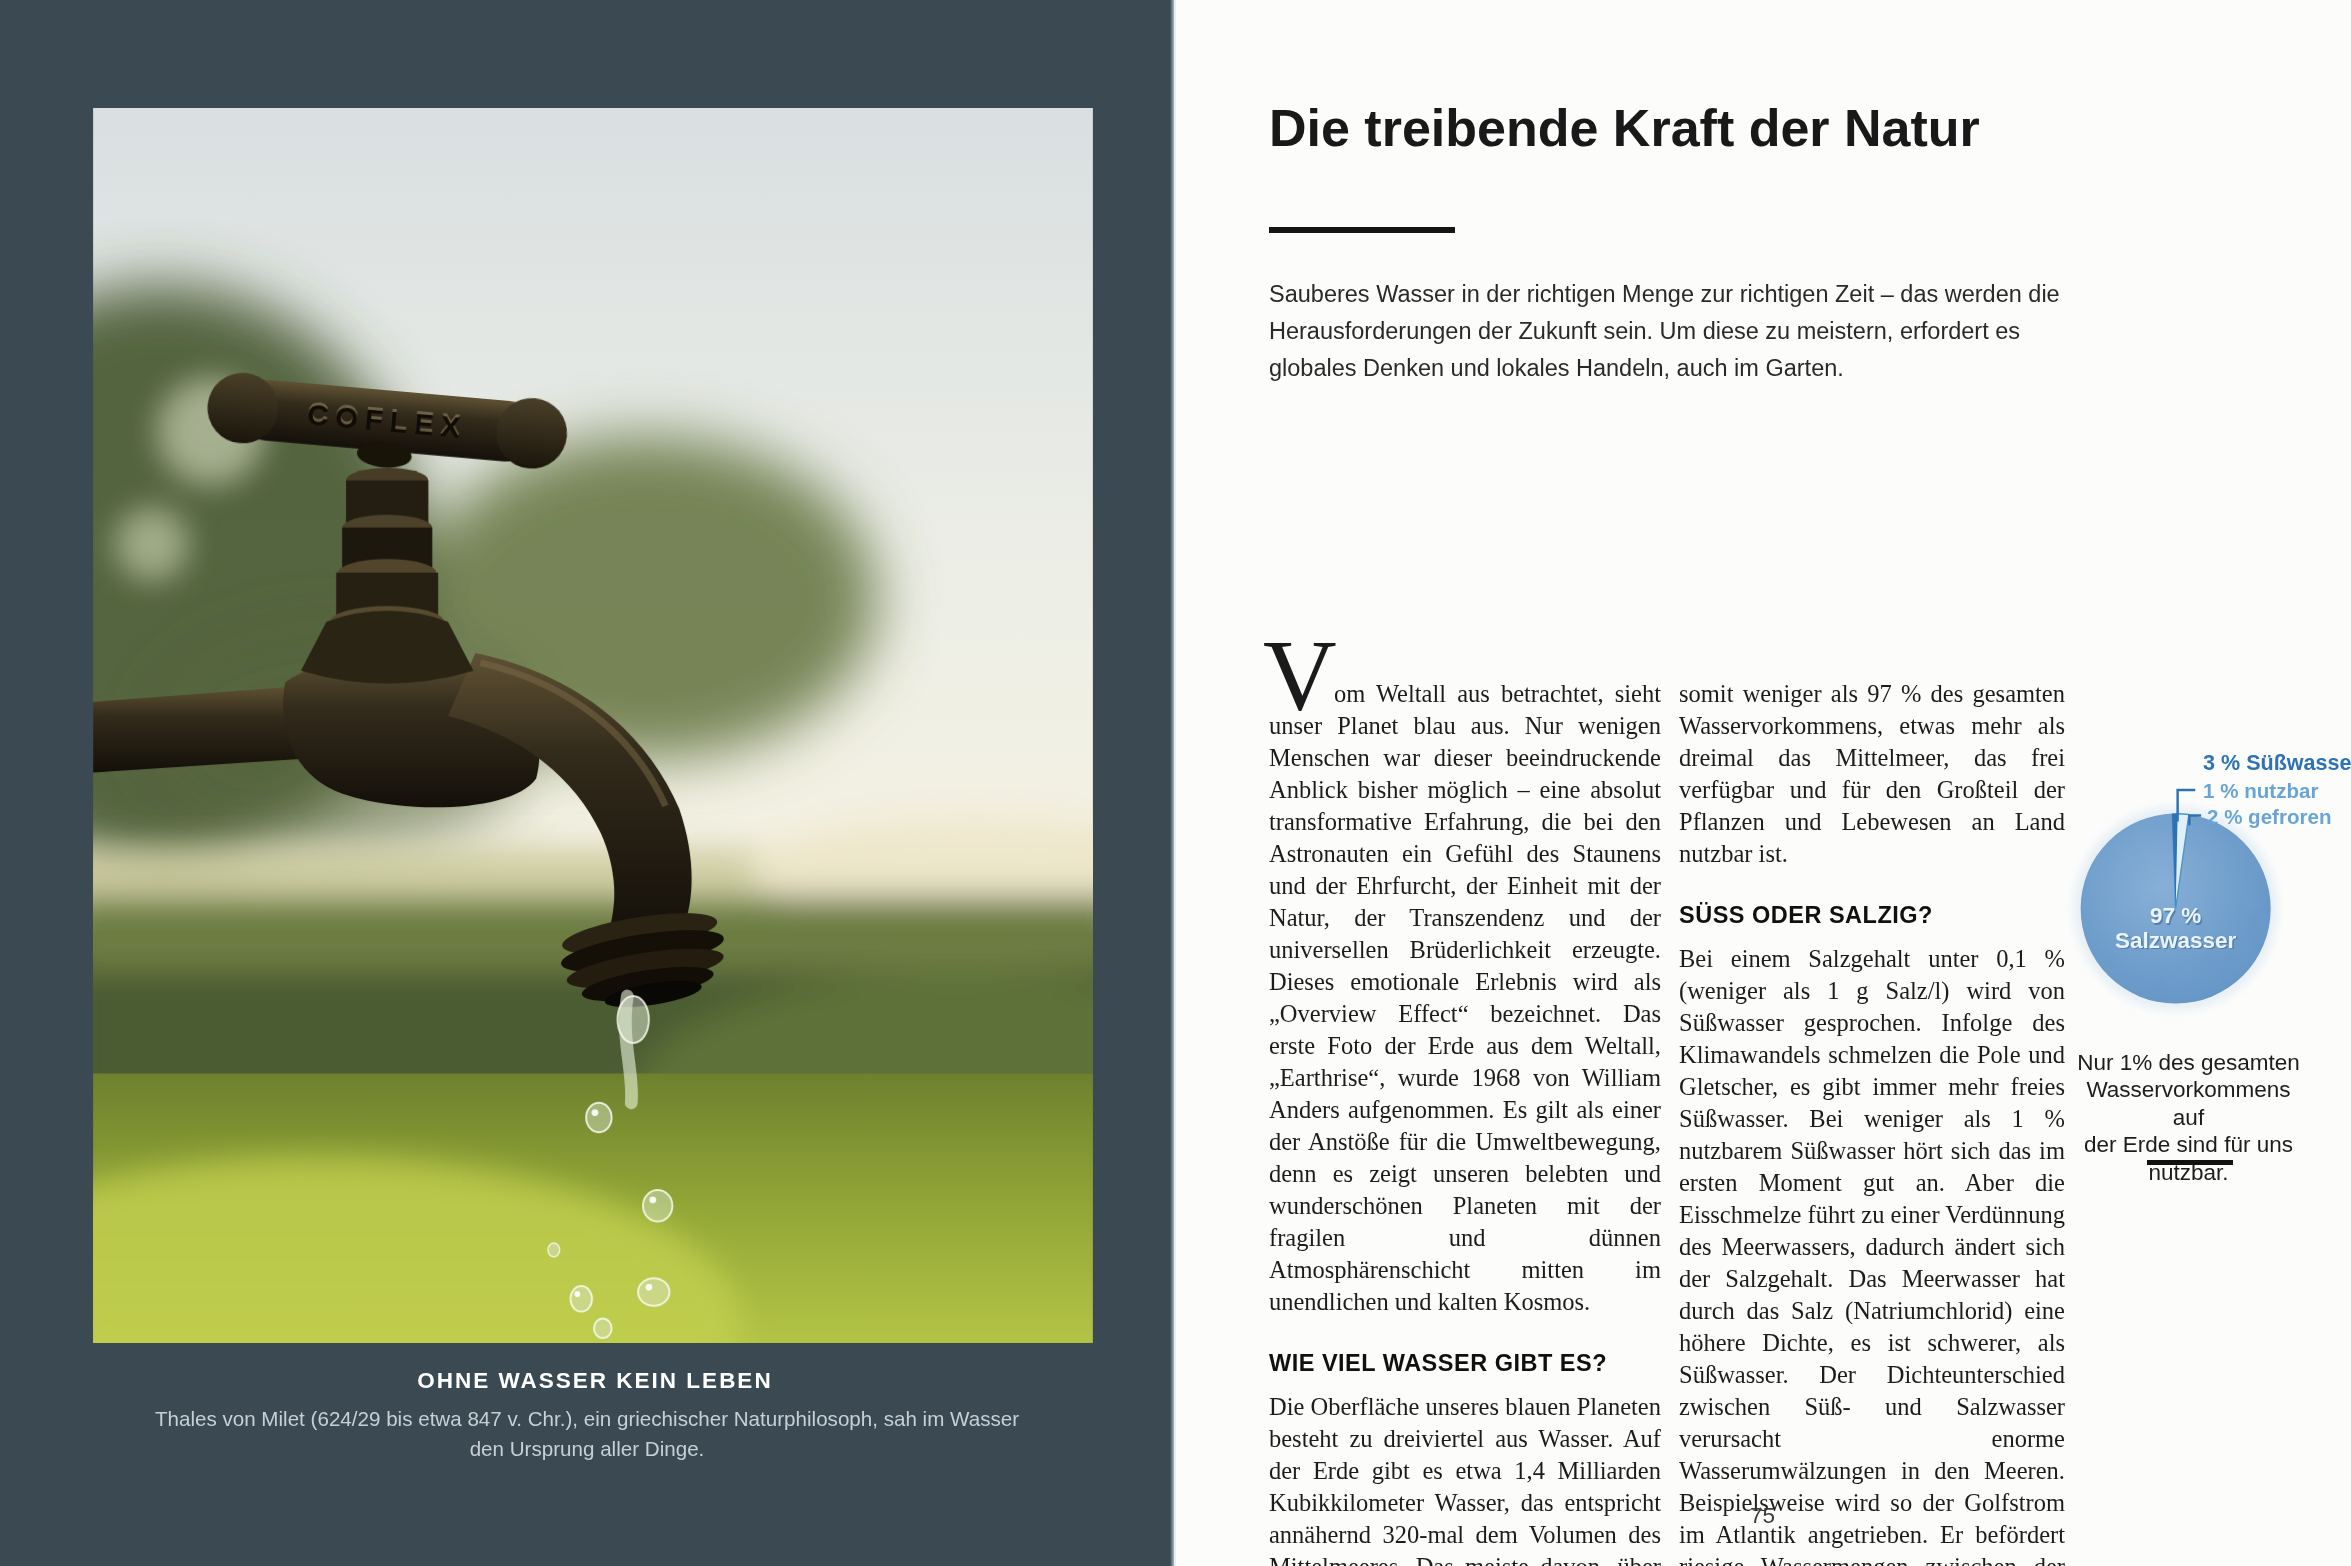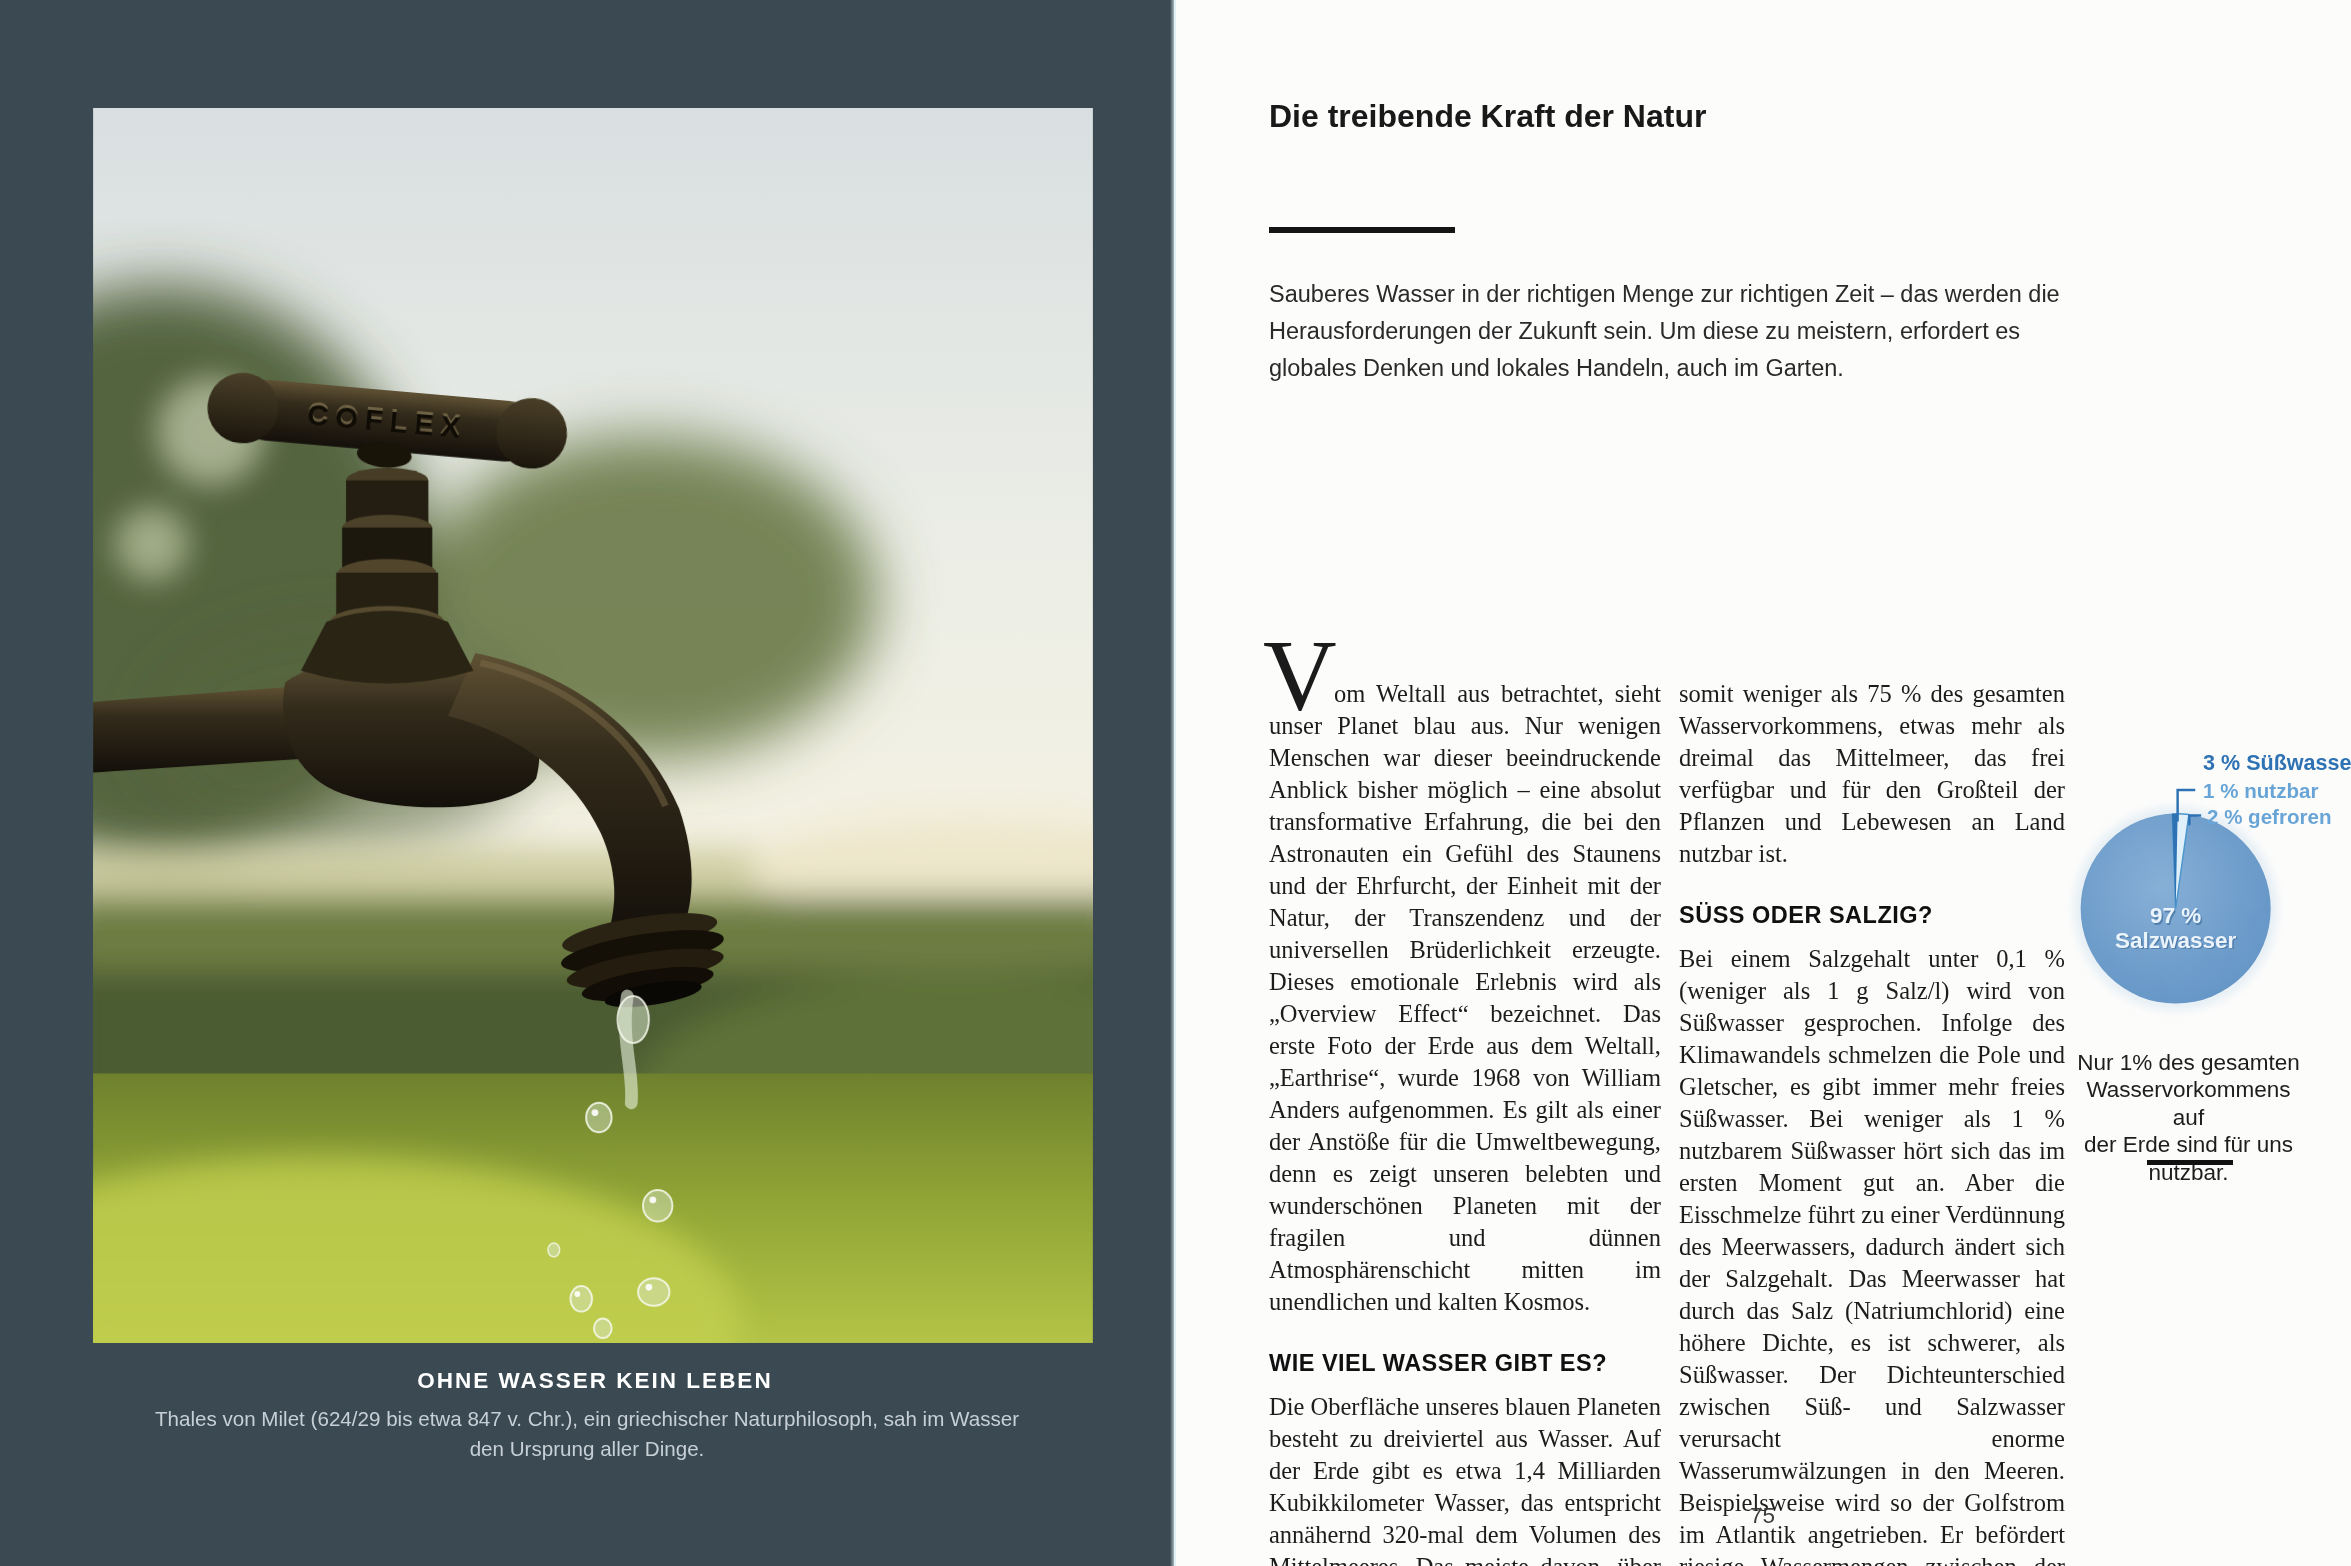--- a/index.html
+++ b/index.html
@@ -10,21 +10,21 @@
   .photo{position:absolute;left:93px;top:108px;width:1000px;height:1235px;overflow:hidden;}
   .cap-title{position:absolute;left:8px;top:1368px;width:1174px;text-align:center;
              color:#ffffff;font-size:22.5px;font-weight:bold;letter-spacing:2px;}
   .cap-text{position:absolute;left:97px;top:1404px;width:980px;text-align:center;
             color:#c7d0d6;font-size:20.6px;line-height:30px;white-space:pre-line;}
   
   .right-page{position:absolute;left:1174px;top:0;width:1177px;height:1566px;background:#fcfcfb;}
   .gutter{position:absolute;left:1170px;top:0;width:5.9px;height:1566px;
           background:linear-gradient(to right,rgba(216,232,236,0),#dfeef2);}
   .title{position:absolute;left:1269px;top:98px;width:882px;margin:0;
-         font-size:32px;font-weight:600;color:#191919;letter-spacing:0;}
+         font-size:52px;font-weight:600;color:#191919;letter-spacing:0;}
   .title-rule{position:absolute;left:1269px;top:227px;width:186px;height:5.9px;background:#141414;}
   .intro{position:absolute;left:1269px;top:276px;width:1019px;margin:0;
          font-size:23.5px;line-height:37px;color:#2a2a2a;white-space:pre-line;}
   .dropcap{position:absolute;left:1263px;top:625px;font-family:"Liberation Serif",serif;
            font-size:102px;line-height:1;color:#1b1b1b;}
   .col{position:absolute;top:678px;font-family:"Liberation Serif",serif;
        font-size:24.5px;line-height:32px;color:#1c1c1c;text-align:justify;}
   .col p{margin:0;}
   .col1{left:1269px;width:392px;}
   .col2{left:1679px;width:386px;}
@@ -163,21 +163,21 @@
 
   <div class="dropcap">V</div>
 
   <div class="col col1">
     <p><span class="spacer"></span><span>om Weltall aus betrachtet, sieht unser Planet blau aus. Nur wenigen Menschen war dieser beeindruckende Anblick bisher möglich – eine absolut transformative Erfahrung, die bei den Astronauten ein Gefühl des Staunens und der Ehrfurcht, der Einheit mit der Natur, der Transzendenz und der universellen Brüderlichkeit erzeugte. Dieses emotionale Erlebnis wird als „Overview Effect“ bezeichnet. Das erste Foto der Erde aus dem Weltall, „Earthrise“, wurde 1968 von William Anders aufgenommen. Es gilt als einer der Anstöße für die Umweltbewegung, denn es zeigt unseren belebten und wunderschönen Planeten mit der fragilen und dünnen Atmosphärenschicht mitten im unendlichen und kalten Kosmos.</span></p>
     <h2>WIE VIEL WASSER GIBT ES?</h2>
     <p>Die Oberfläche unseres blauen Planeten besteht zu dreiviertel aus Wasser. Auf der Erde gibt es etwa 1,4 Milliarden Kubikkilometer Wasser, das entspricht annähernd 320-mal dem Volumen des Mittelmeeres. Das meiste davon, über 97 %, ist Salzwasser. Das heißt, weniger als 3 % sind Süßwasser, wovon wiederum knapp 80 % gefroren sind. Es bleibt</p>
   </div>
 
   <div class="col col2">
-    <p>somit weniger als 75 % des gesamten Wasservorkommens, etwas mehr als dreimal das Mittelmeer, das frei verfügbar und für den Großteil der Pflanzen und Lebewesen an Land nutzbar ist.</p>
+    <p>somit weniger als 97 % des gesamten Wasservorkommens, etwas mehr als dreimal das Mittelmeer, das frei verfügbar und für den Großteil der Pflanzen und Lebewesen an Land nutzbar ist.</p>
     <h2>SÜSS ODER SALZIG?</h2>
     <p>Bei einem Salzgehalt unter 0,1 % (weniger als 1 g Salz/l) wird von Süßwasser gesprochen. Infolge des Klimawandels schmelzen die Pole und Gletscher, es gibt immer mehr freies Süßwasser. Bei weniger als 1 % nutzbarem Süßwasser hört sich das im ersten Moment gut an. Aber die Eisschmelze führt zu einer Verdünnung des Meerwassers, dadurch ändert sich der Salzgehalt. Das Meerwasser hat durch das Salz (Natriumchlorid) eine höhere Dichte, es ist schwerer, als Süßwasser. Der Dichteunterschied zwischen Süß- und Salzwasser verursacht enorme Wasserumwälzungen in den Meeren. Beispielsweise wird so der Golfstrom im Atlantik angetrieben. Er befördert riesige Wassermengen zwischen der Süd- und Nordhalbkugel und stabilisiert Ökosysteme und das Klima. Ändert sich durch den Klimawandel u. a. der Salzgehalt, reduziert sich die Fließgeschwindigkeit, die</p>
   </div>
 
   <svg class="sidebar-svg" viewBox="0 0 293 470" width="287" height="461">
     <defs>
       <radialGradient id="pieG" cx="0.42" cy="0.38" r="0.78">
         <stop offset="0" stop-color="#8ab1d8"></stop>
           <stop offset="0.55" stop-color="#6f9dcb"></stop>
           <stop offset="1" stop-color="#5d8fc2"></stop>

